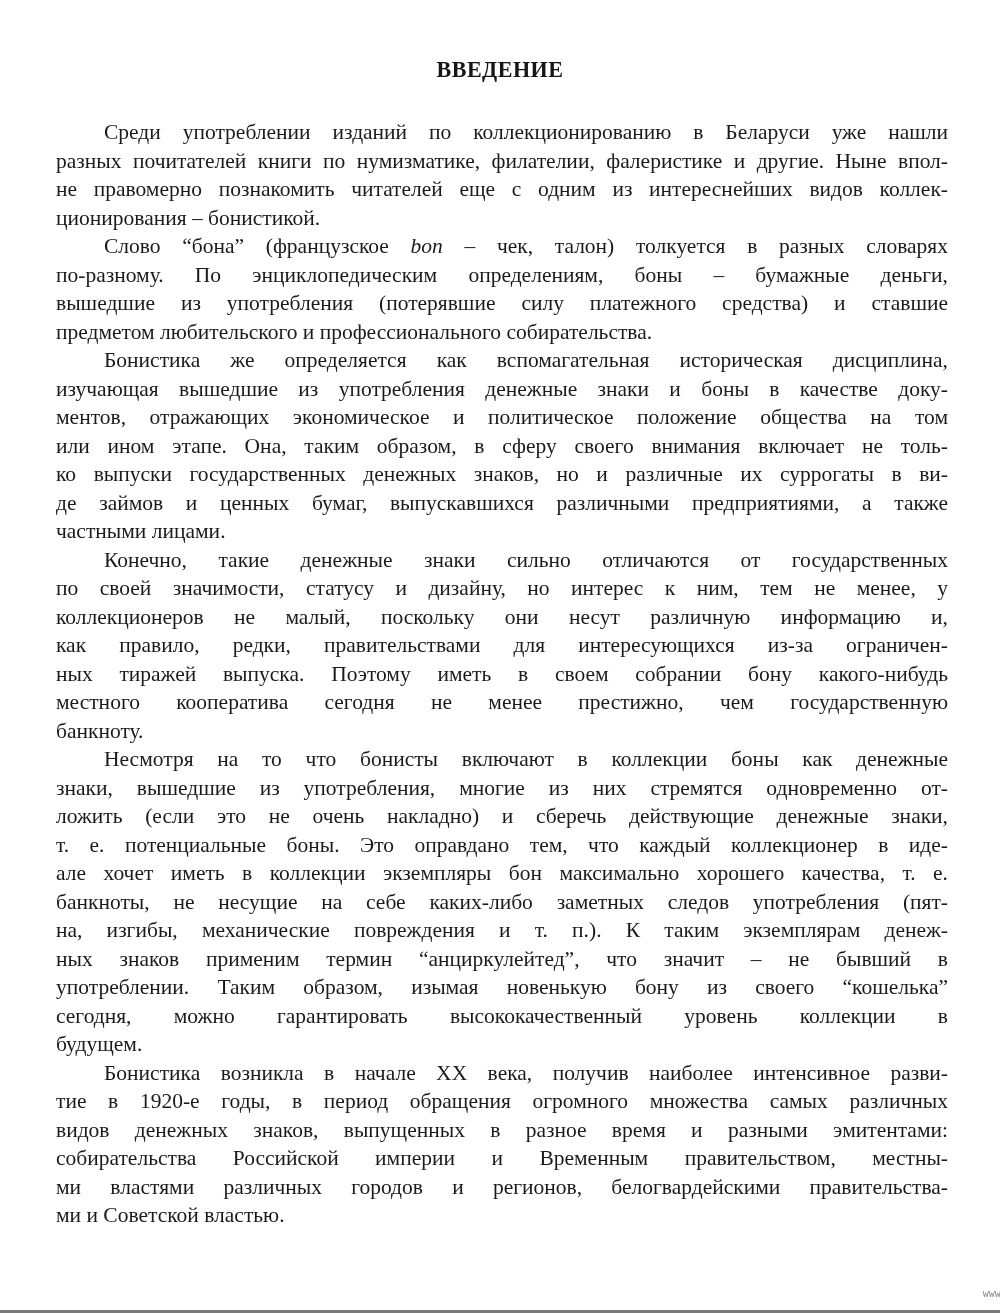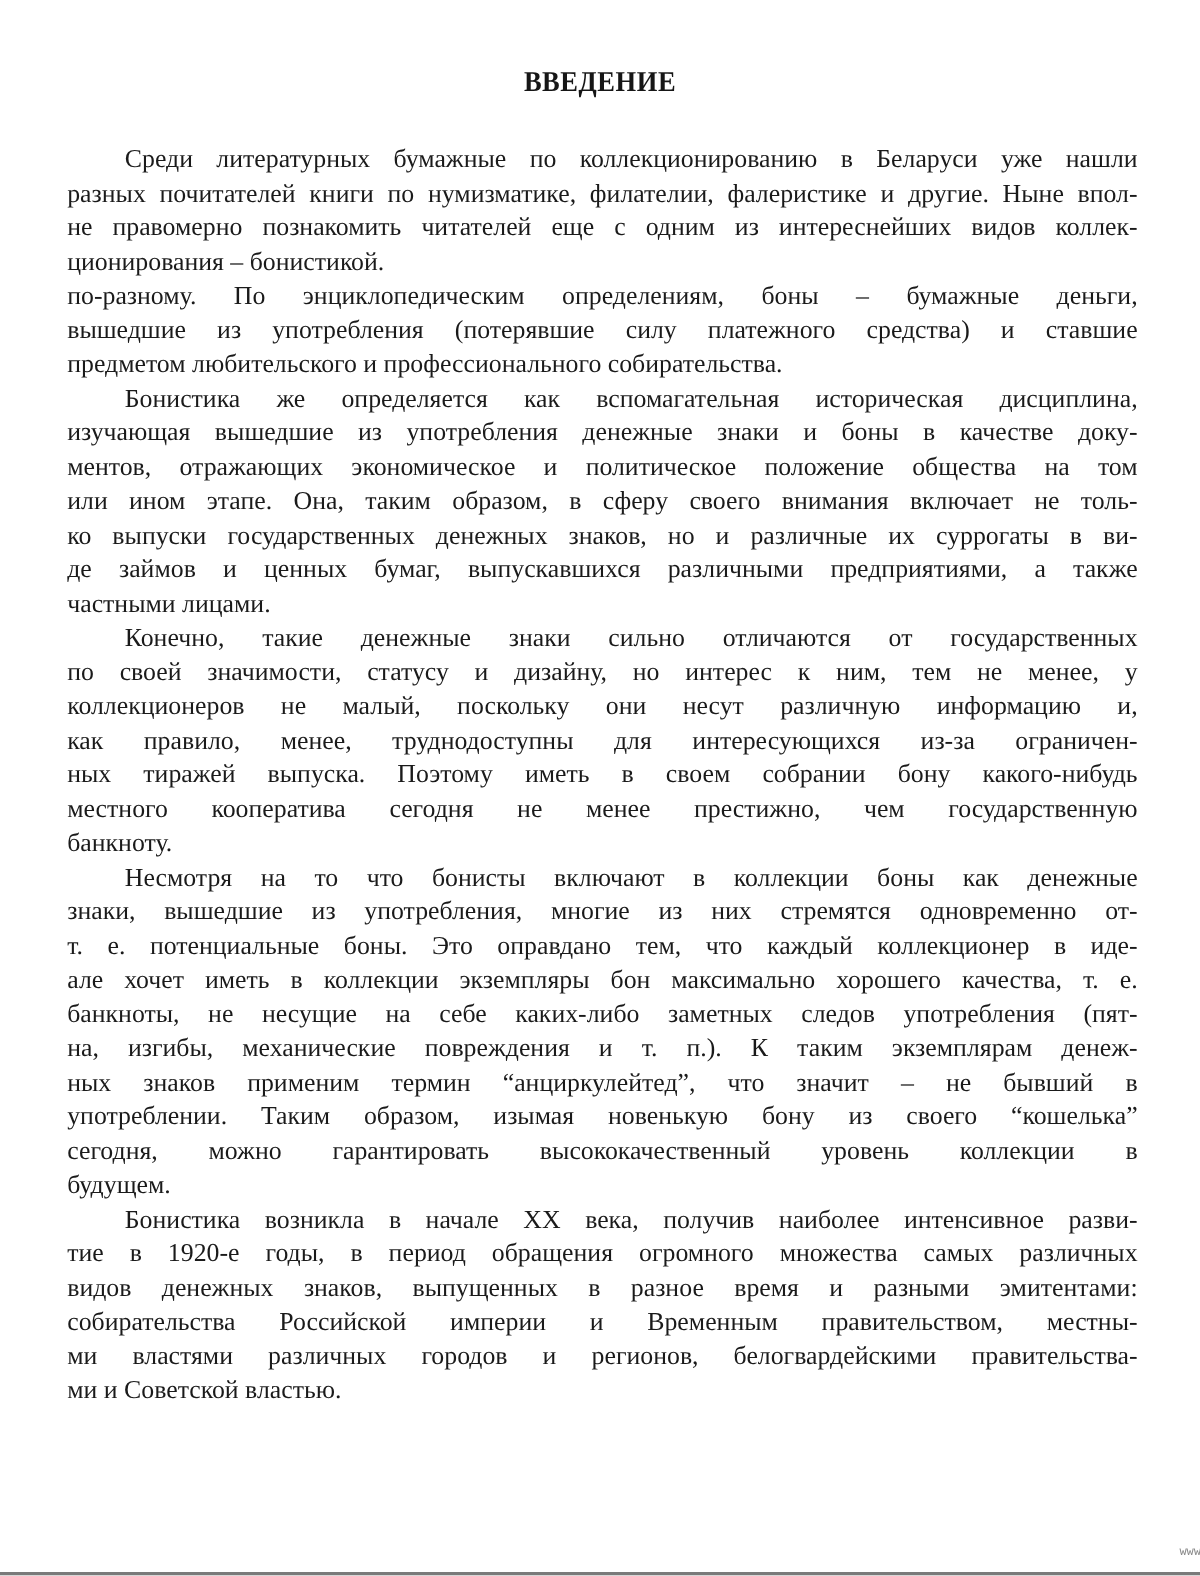--- a/index.html
+++ b/index.html
@@ -19,51 +19,53 @@
   .bottom-rule { position: absolute; left: 0; right: 0; bottom: 0; height: 3px; background: #7a7a7a; }
 </style>
 </head>
 <body>
 
 <div class="page">
   <div class="title">ВВЕДЕНИЕ</div>
 
   <div class="body" id="body">
       <div>
-        <div class="line indent">Среди  литературных бумажные по коллекционированию в Беларуси уже нашли</div>
+        <div class="line indent">Среди  употреблении изданий по коллекционированию в Беларуси уже нашли</div>
         <div class="line">разных почитателей книги по нумизматике, филателии, фалеристике и другие. Ныне впол-</div>
         <div class="line">не правомерно познакомить читателей еще с одним из интереснейших видов коллек-</div>
         <div class="line last">ционирования – бонистикой.</div>
       </div>
       <div>
+        <div class="line indent">Слово “бона” (французское <i>bon</i> – чек, талон) толкуется в разных словарях</div>
         <div class="line">по-разному. По энциклопедическим определениям, боны – бумажные деньги,</div>
         <div class="line">вышедшие из употребления (потерявшие силу платежного средства) и ставшие</div>
         <div class="line last">предметом любительского и профессионального собирательства.</div>
       </div>
       <div>
         <div class="line indent">Бонистика же определяется как вспомагательная историческая дисциплина,</div>
         <div class="line">изучающая вышедшие из употребления денежные знаки и боны в качестве доку-</div>
         <div class="line">ментов, отражающих экономическое и политическое положение общества на том</div>
         <div class="line">или ином этапе. Она, таким образом, в сферу своего внимания включает не толь-</div>
         <div class="line">ко выпуски государственных денежных знаков, но и различные их суррогаты в ви-</div>
         <div class="line">де займов и ценных бумаг, выпускавшихся различными предприятиями, а также</div>
         <div class="line last">частными лицами.</div>
       </div>
       <div>
         <div class="line indent">Конечно, такие денежные знаки сильно отличаются от государственных</div>
         <div class="line">по своей значимости, статусу и дизайну, но интерес к ним, тем не менее, у</div>
         <div class="line">коллекционеров не малый, поскольку они несут различную информацию и,</div>
-        <div class="line">как правило, менее, труднодоступны для интересующихся из-за ограничен-</div>
+        <div class="line">как правило, редки, правительствами для интересующихся из-за ограничен-</div>
         <div class="line">ных тиражей выпуска. Поэтому иметь в своем собрании бону какого-нибудь</div>
         <div class="line">местного кооператива сегодня не менее престижно, чем государственную</div>
         <div class="line last">банкноту.</div>
       </div>
       <div>
         <div class="line indent">Несмотря на то что бонисты включают в коллекции боны как денежные</div>
         <div class="line">знаки, вышедшие из употребления, многие из них стремятся одновременно от-</div>
+        <div class="line">ложить (если это не очень накладно) и сберечь действующие денежные знаки,</div>
         <div class="line">т. е. потенциальные боны. Это оправдано тем, что каждый коллекционер в иде-</div>
         <div class="line">але хочет иметь в коллекции экземпляры бон максимально хорошего качества, т. е.</div>
         <div class="line">банкноты, не несущие на себе каких-либо заметных следов употребления (пят-</div>
         <div class="line">на, изгибы, механические повреждения и т. п.). К таким экземплярам денеж-</div>
         <div class="line">ных знаков применим термин “анциркулейтед”, что значит – не бывший в</div>
         <div class="line">употреблении. Таким образом, изымая новенькую бону из своего “кошелька”</div>
         <div class="line">сегодня, можно гарантировать высококачественный уровень коллекции в</div>
         <div class="line last">будущем.</div>
       </div>
       <div>

